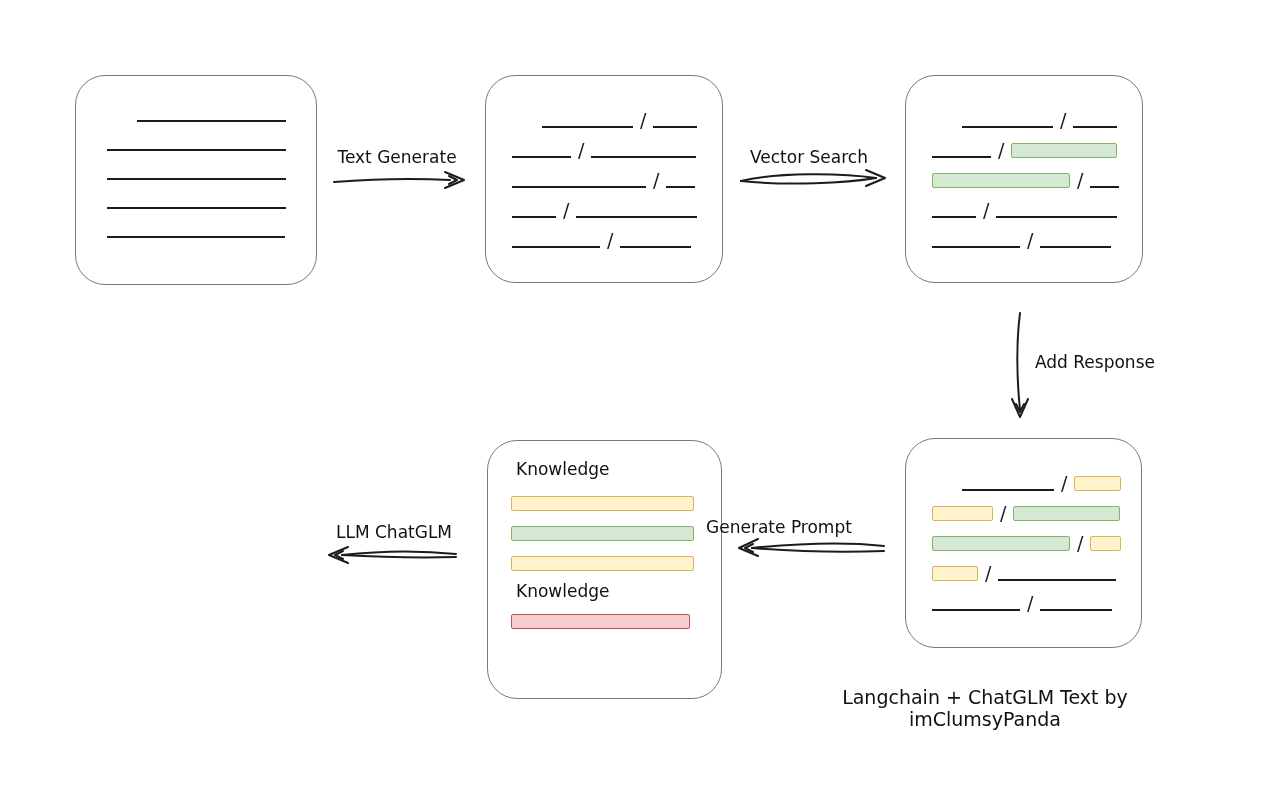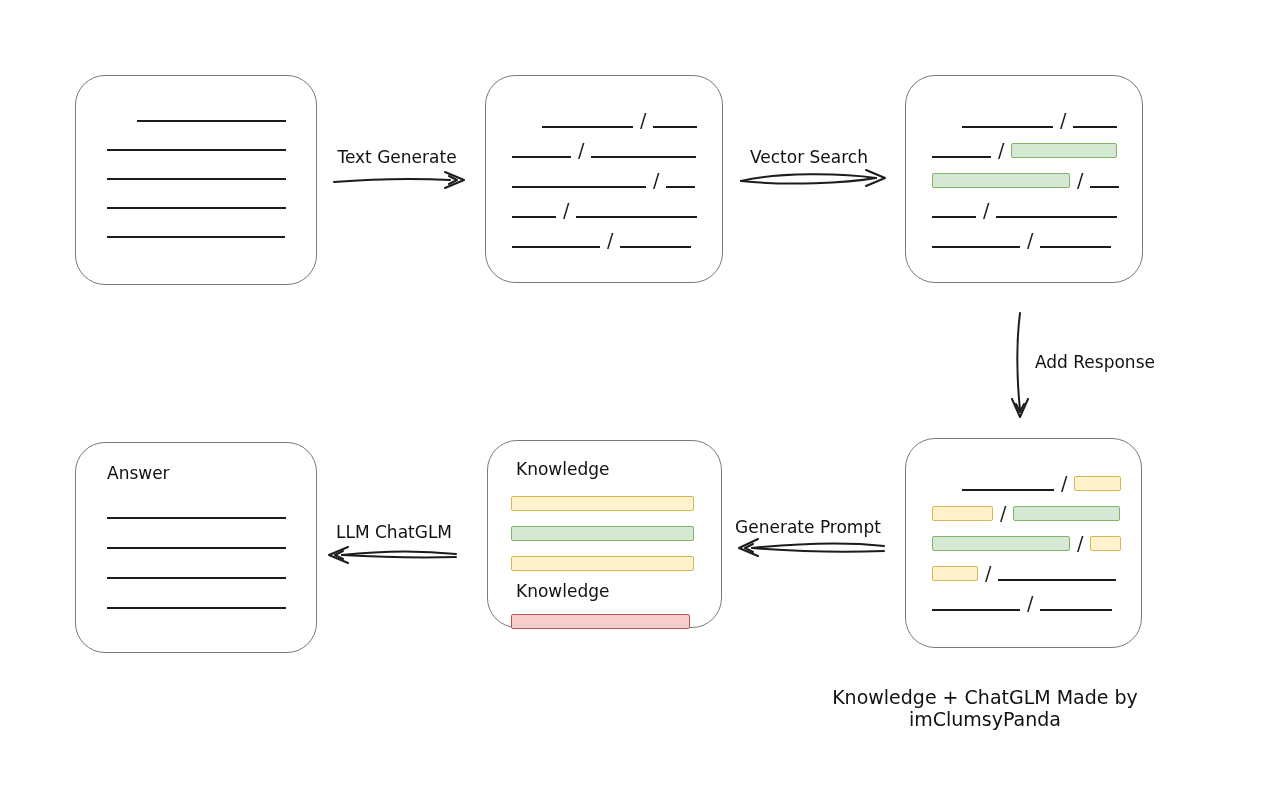--- a/index.html
+++ b/index.html
@@ -10,21 +10,21 @@
     --green-fill:#d5e8d4; --green-stroke:#82b366;
     --yellow-fill:#fff2cc; --yellow-stroke:#d6b656;
     --red-fill:#f8cecc; --red-stroke:#b85450;
   }
   .sbox{position:absolute;background:#fff;border:1.5px solid var(--box-stroke);
         border-radius:30px;box-sizing:border-box;}
   #box-document{left:75px;top:75px;width:242px;height:210px;}
   #box-split{left:485px;top:75px;width:238px;height:208px;}
   #box-searched{left:905px;top:75px;width:238px;height:208px;}
   #box-context{left:905px;top:438px;width:237px;height:210px;}
-  #box-prompt{left:487px;top:440px;width:235px;height:188px;}
+  #box-prompt{left:487px;top:440px;width:235px;height:259px;}
   #box-answer{left:75px;top:442px;width:242px;height:211px;}
 
   #document-lines{padding:44px 0 0 31px;}
   #answer-lines{position:absolute;left:31px;top:74px;}
   .hline{height:0;border-bottom:2px solid var(--line);margin-bottom:27px;}
   #answer-lines .hline{margin-bottom:28px;}
 
   .rows{padding:30px 0 0 26px;}
   .seg-row{display:flex;align-items:flex-end;height:22px;margin-bottom:8px;column-gap:7px;}
   .seg{display:block;box-sizing:border-box;}
@@ -43,21 +43,21 @@
   #question-bars{top:173px;}
   .bar{height:15px;border:1.5px solid;border-radius:2px;box-sizing:border-box;margin-bottom:15px;}
   .bar.yellow{background:var(--yellow-fill);border-color:var(--yellow-stroke);}
   .bar.green{background:var(--green-fill);border-color:var(--green-stroke);}
   .bar.red{background:var(--red-fill);border-color:var(--red-stroke);}
 
   .arrow-label{position:absolute;font-size:17px;font-weight:500;text-align:center;white-space:nowrap;}
   #lbl-text-splitter{left:336px;top:147px;width:122px;}
   #lbl-vector-search{left:744px;top:147px;width:130px;}
   #lbl-add-context{left:1035px;top:352px;width:130px;text-align:left;}
-  #lbl-generate-prompt{left:733px;top:517px;width:150px;}
+  #lbl-generate-prompt{left:704px;top:517px;width:150px;}
   #lbl-llm-response{left:331px;top:522px;width:126px;}
 
   .caption{position:absolute;left:775px;top:686px;width:420px;text-align:center;
            font-size:19px;font-weight:500;}
 
   .arrows{position:absolute;left:0;top:0;pointer-events:none;}
   .arrows path{stroke:var(--line);stroke-width:2;fill:none;stroke-linecap:round;stroke-linejoin:round;}
 </style>
 </head>
 <body>
@@ -170,29 +170,20 @@
         <div class="bar yellow" style="width: 183px;"></div>
         <div class="bar green" style="width: 183px;"></div>
         <div class="bar yellow" style="width: 183px;"></div>
       </div>
     <div class="box-label" id="question-label">Knowledge</div>
     <div class="bars" id="question-bars">
         <div class="bar red" style="width: 179px;"></div>
       </div>
   </div>
 
-  <div class="sbox" id="box-answer">
-    <div class="box-label" id="answer-label">Answer</div>
-    <div id="answer-lines">
-        <div class="hline" style="width: 179px;"></div>
-        <div class="hline" style="width: 179px;"></div>
-        <div class="hline" style="width: 179px;"></div>
-        <div class="hline" style="width: 179px;"></div>
-      </div>
-  </div>
 
   <div class="arrow-label" id="lbl-text-splitter">Text Generate</div>
   <div class="arrow-label" id="lbl-vector-search">Vector Search</div>
   <div class="arrow-label" id="lbl-add-context">Add Response</div>
   <div class="arrow-label" id="lbl-generate-prompt">Generate Prompt</div>
   <div class="arrow-label" id="lbl-llm-response">LLM ChatGLM</div>
 
   <svg class="arrows" width="1262" height="792" viewBox="0 0 1262 792">
     <g>
       <path d="M334 182 C372 179 414 178 450 180"></path>
@@ -216,14 +207,14 @@
       <path d="M753 544 L745 548 L753 552"></path>
     </g>
     <g>
       <path d="M456 554 C418 550 378 551 342 555"></path>
       <path d="M456 557 C416 558 378 557 342 555"></path>
       <path d="M348 547 L329 555 L348 563"></path>
       <path d="M343 551 L335 555 L343 559"></path>
     </g>
   </svg>
 
-  <div class="caption">Knowledge + ChatGLM Made by imClumsyPanda</div>
+  <div class="caption">Langchain + ChatGLM Text by imClumsyPanda</div>
 </div>
 
 </body></html>

